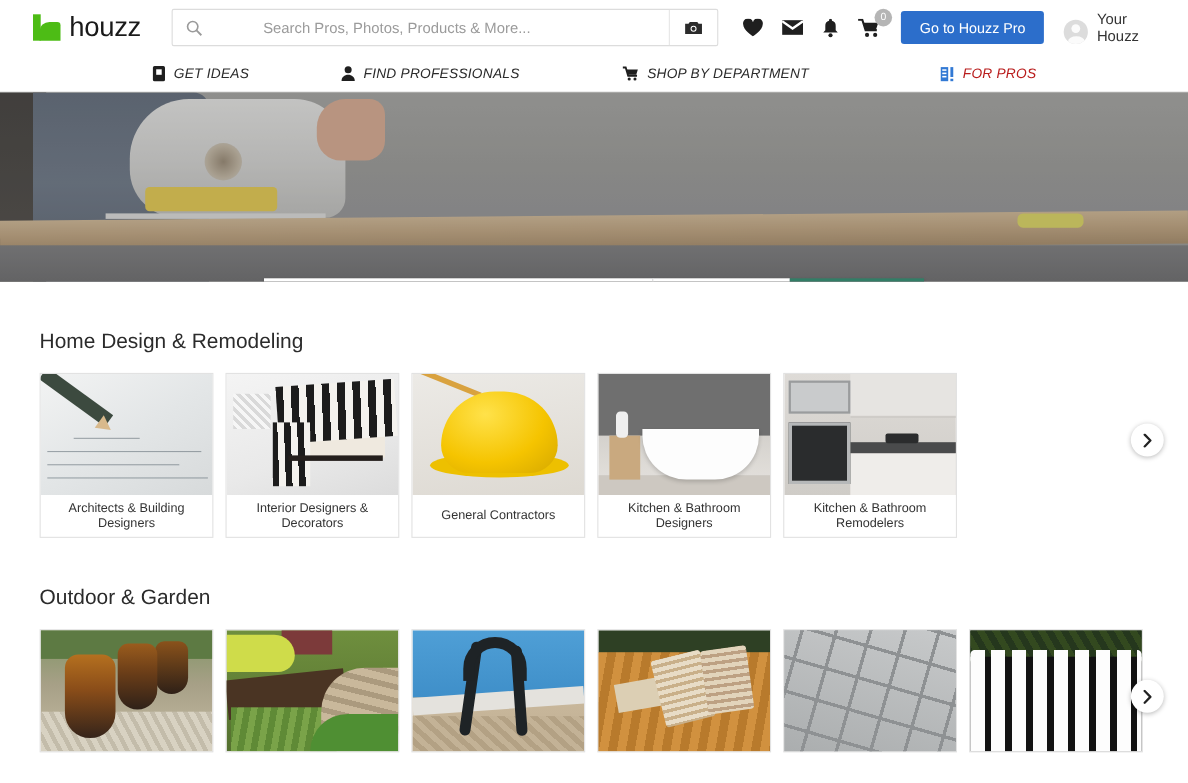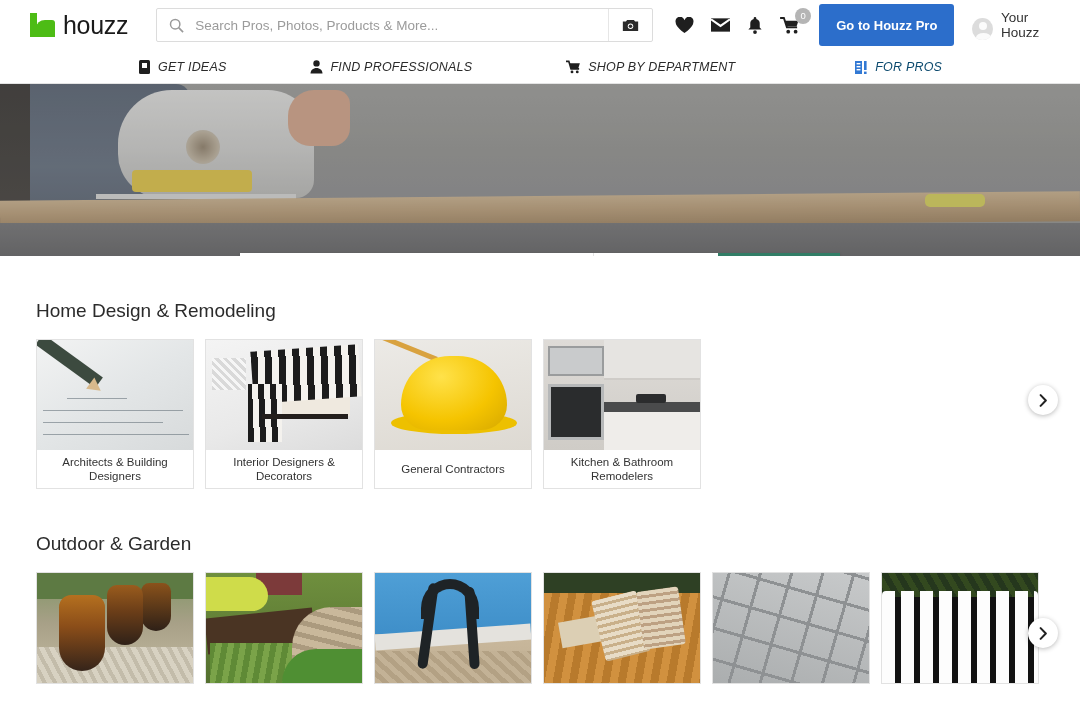--- a/index.html
+++ b/index.html
@@ -47,20 +47,21 @@
     background: #fff;
   }
   .search-icon-box { width: 38px; display:flex; justify-content:center; align-items:center; }
   .search-input {
     flex: 1;
     border: none; outline: none;
     font-size: 13.5px;
     color: #444;
     font-family: "Liberation Sans", sans-serif;
     background: transparent;
+    margin-left: 44px;
   }
   .search-input::placeholder { color: #9b9b9b; }
   .cam-box {
     width: 44px; height: 100%;
     border-left: 1px solid #e6e6e6;
     display: flex; align-items: center; justify-content: center;
   }
 
   .header-icons {
     display: flex; align-items: center; gap: 17px;
@@ -73,27 +74,26 @@
     background: #b5b5b5; color: #fff;
     font-size: 9.5px; display: flex; align-items: center; justify-content: center;
   }
 
   .pro-btn {
     margin-left: 18px;
     background: #2C6ECB;
     color: #fff;
     border: none;
     border-radius: 3px;
-    height: 42px;
+    height: 30px;
     padding: 0 17px;
     font-size: 13px;
     font-family: "Liberation Sans", sans-serif;
     cursor: pointer;
     white-space: nowrap;
-    font-weight: bold;
   }
 
   .your-houzz { display: flex; align-items: flex-end; gap: 8px; margin-left: 18px; cursor: pointer; }
   .avatar {
     width: 22px; height: 22px; border-radius: 50%;
     background: #dcdcdc; position: relative; overflow: hidden;
   }
   .avatar::before {
     content: ""; position: absolute; top: 4px; left: 7px;
     width: 8px; height: 8px; border-radius: 50%; background: #fbfbfb;
@@ -111,21 +111,21 @@
     border-bottom: 1px solid #e4e4e4;
     display: flex;
     align-items: center;
     padding-left: 138px;
   }
   .nav-item {
     display: flex; align-items: center; gap: 7px;
     font-size: 12.5px; letter-spacing: 0.2px;
     color: #2b2b2b; cursor: pointer; font-style: italic;
   }
-  .nav-item.pro { color: #0c4a6e; padding-left: 28px; }
+  .nav-item.pro { color: #b91c1c; padding-left: 28px; }
   .nav-sp1 { width: 84px; }
   .nav-sp2 { width: 94px; }
   .nav-sp3 { width: 92px; }
 
   
   .hero {
     height: 172px;
     position: relative;
     overflow: hidden;
     background: #8f8f8c;
@@ -643,20 +643,32 @@
         <div class="art a-hardhat">
             <div class="pen"></div>
             <div class="brim"></div>
             <div class="hat"></div>
           </div>
       </div>
       <div class="card-label">General Contractors</div>
     </div>
 
 
+    <div class="card">
+      <div class="card-img">
+        <div class="art a-tub">
+            <div class="wall"></div>
+            <div class="floor"></div>
+            <div class="stool"></div>
+            <div class="vase"></div>
+            <div class="tub"></div>
+          </div>
+      </div>
+      <div class="card-label">Kitchen &amp; Bathroom Designers</div>
+    </div>
 
     <div class="card">
       <div class="card-img">
         <div class="art a-kitchen">
             <div class="cab"></div>
             <div class="base"></div>
             <div class="counter"></div>
             <div class="hob"></div>
             <div class="micro"></div>
             <div class="oven"></div>

